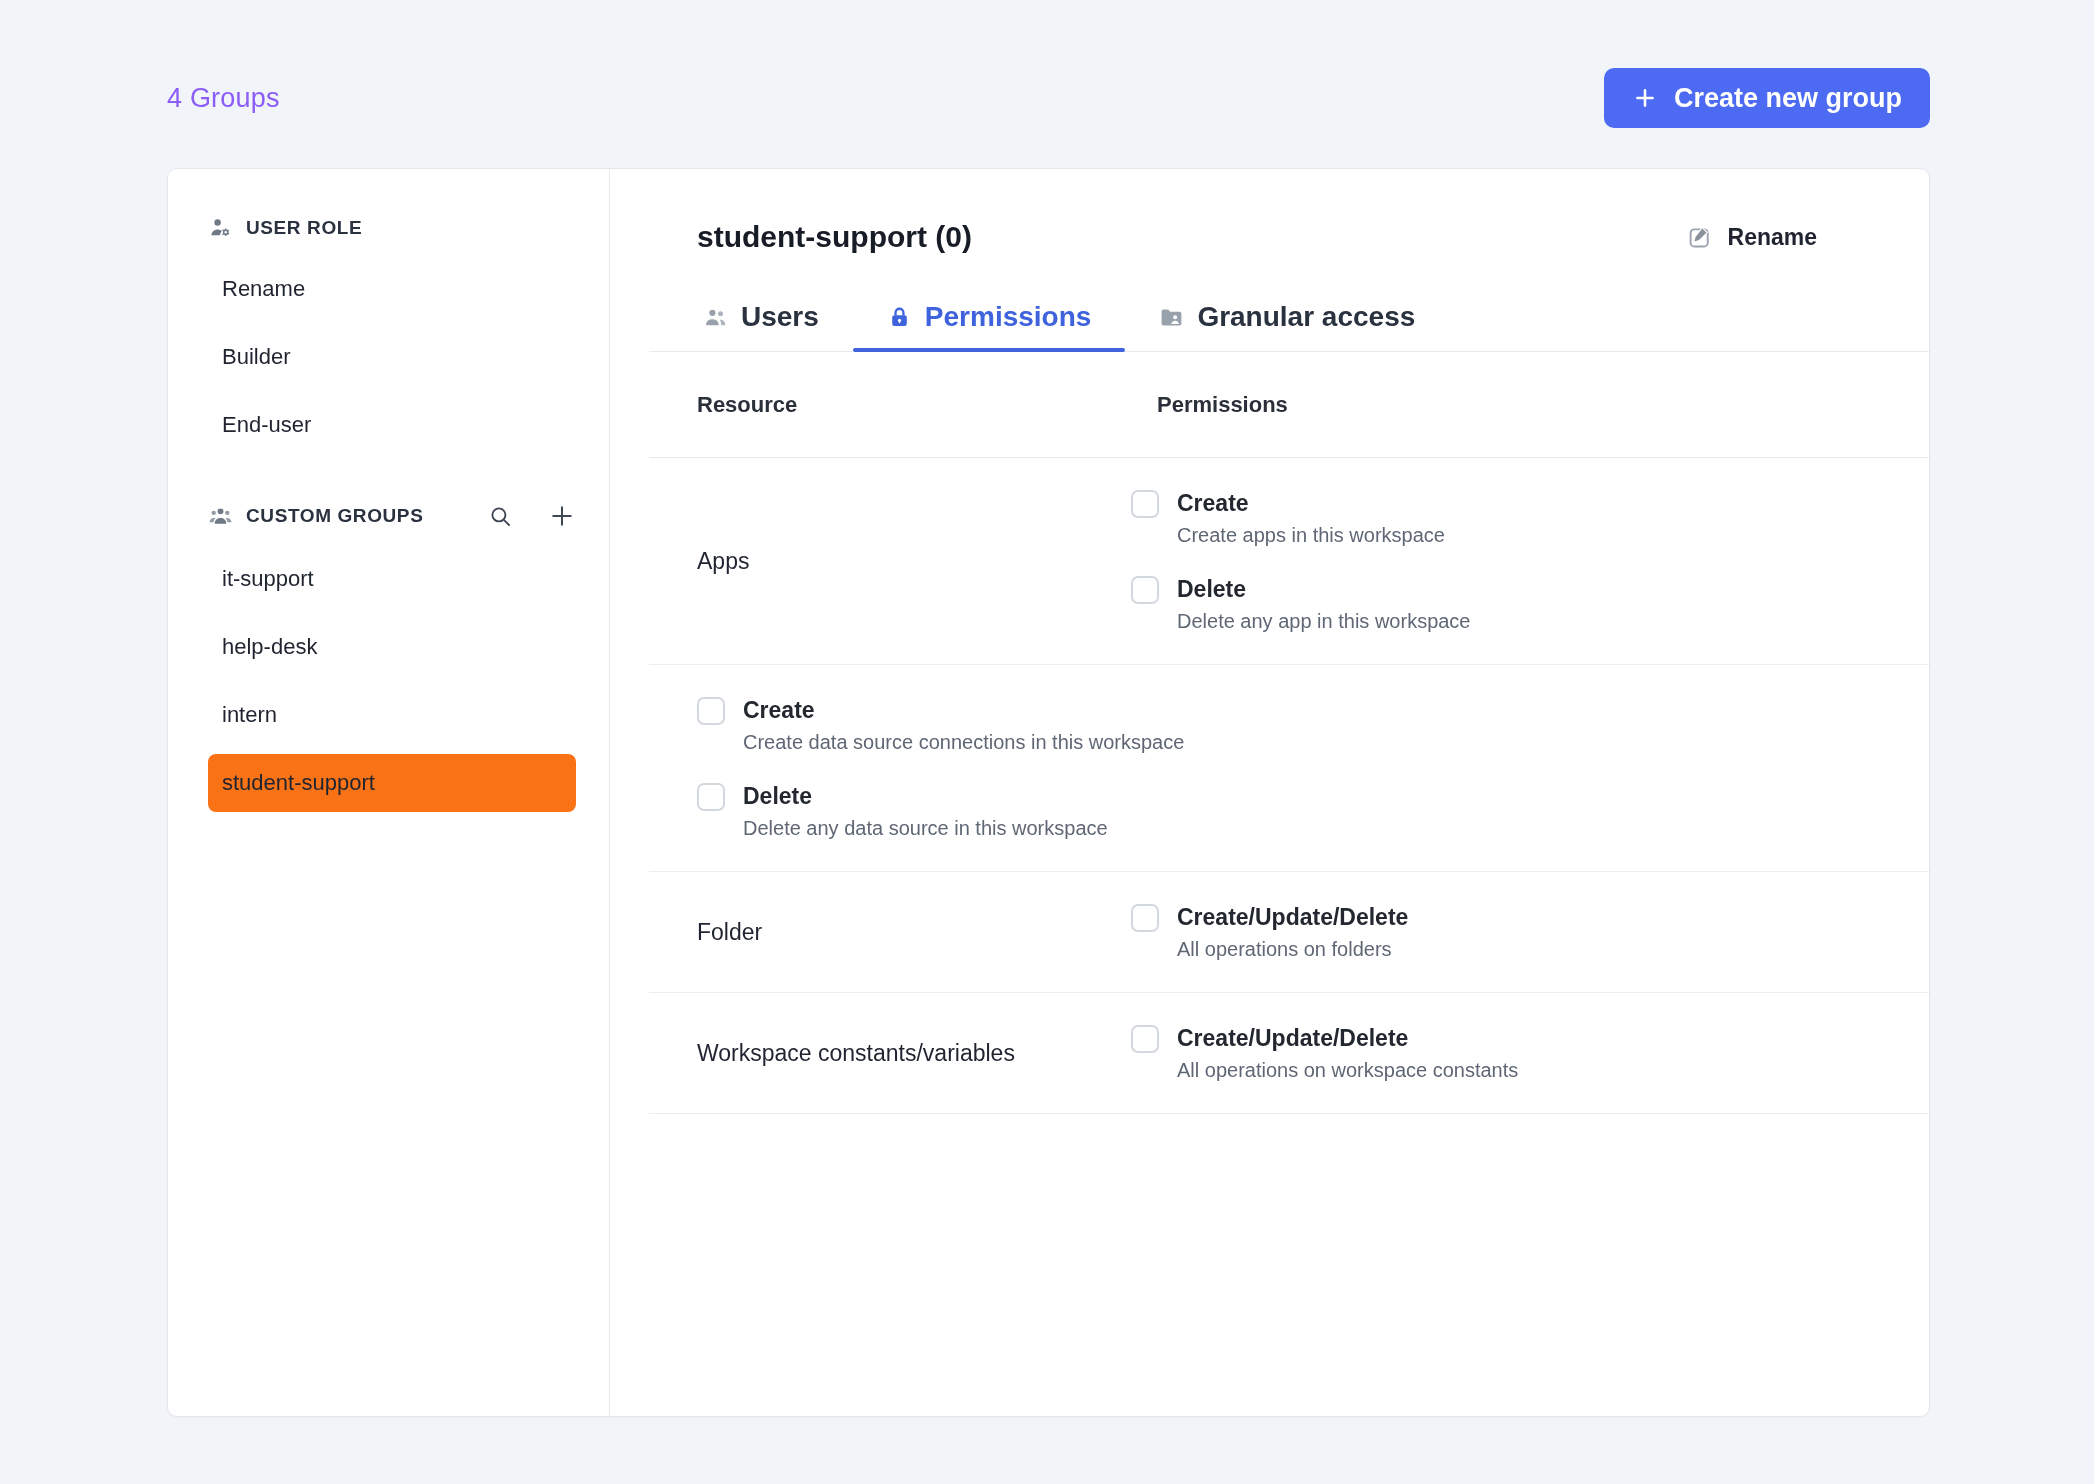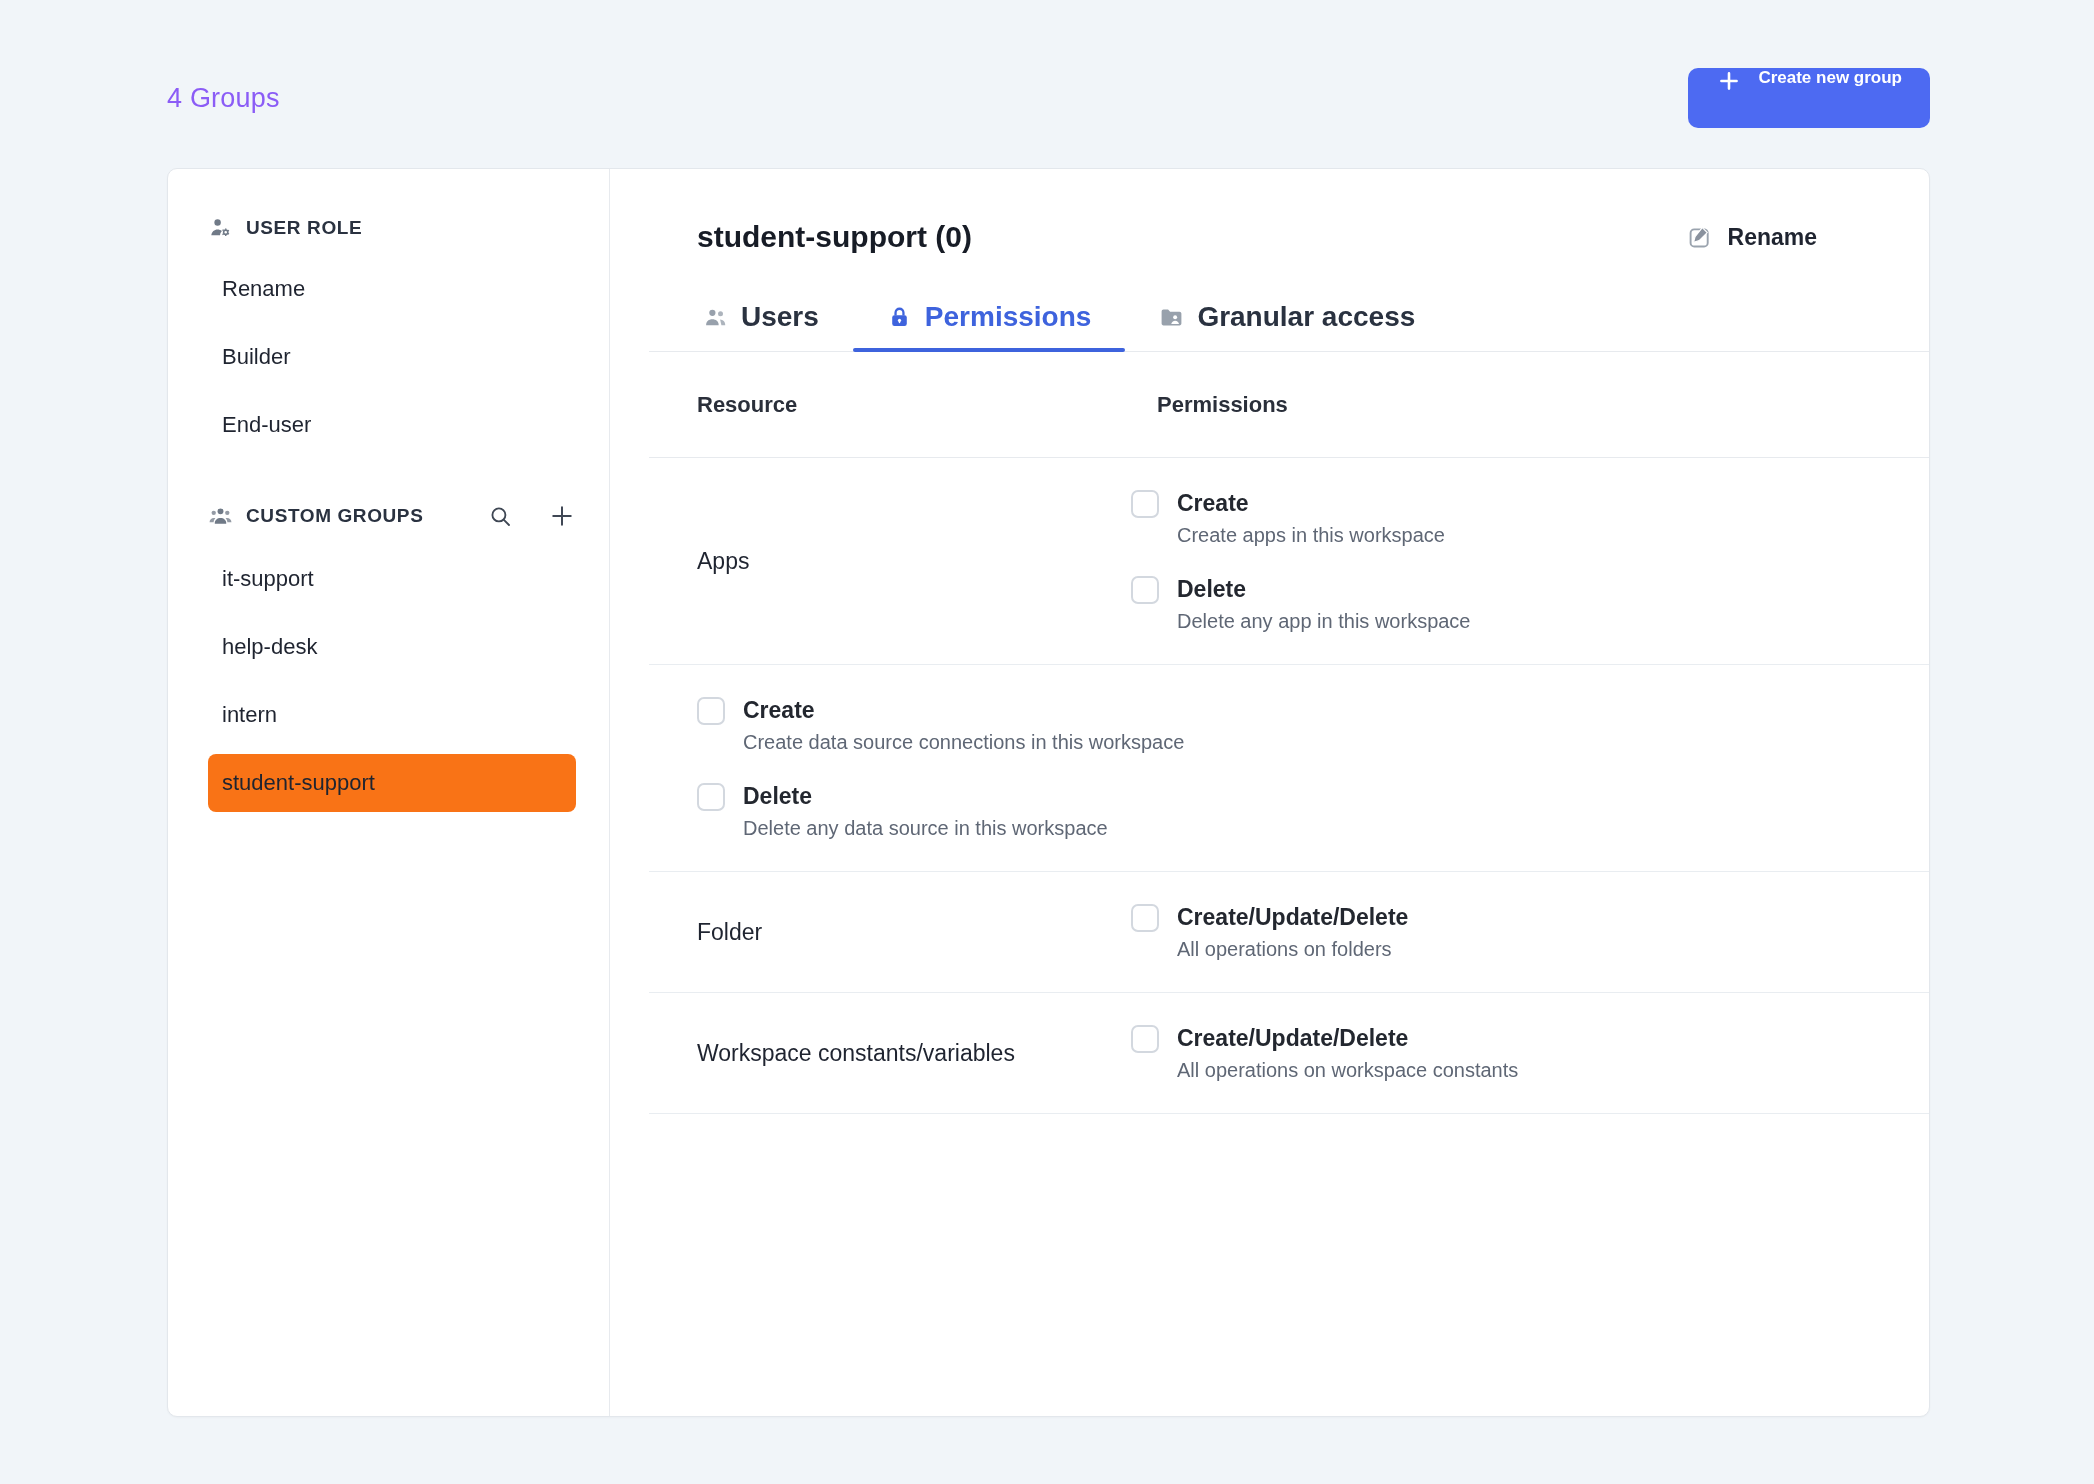--- a/index.html
+++ b/index.html
@@ -9,24 +9,24 @@
     font-family:"Liberation Sans", sans-serif;
     color:#1f2430;
     overflow:hidden;
   }
   .page { padding:68px 164px 0 167px; }
 
   
   .header-row { display:flex; justify-content:space-between; align-items:center; }
   .page-title { font-size:27px; font-weight:400; color:#8b5cf6; letter-spacing:.2px; }
   .create-btn {
-    display:flex; align-items:flex-start; gap:16px;
+    display:flex; align-items:center; gap:16px;
     background:#4d6af2; color:#fff;
-    font-family:inherit; font-size:17px; font-weight:700;
-    border:none; border-radius:10px; height:60px; padding:0 28px;
+    font-family:inherit; font-size:27px; font-weight:700;
+    border:none; border-radius:10px; height:60px; padding:8px 28px;
     cursor:pointer;
   }
 
   
   .card {
     margin-top:40px; background:#fff;
     border:1px solid #e3e7ec; border-radius:10px;
     height:1249px; display:flex; overflow:hidden;
     box-shadow:0 1px 2px rgba(16,24,40,.03);
     gap:39px;

